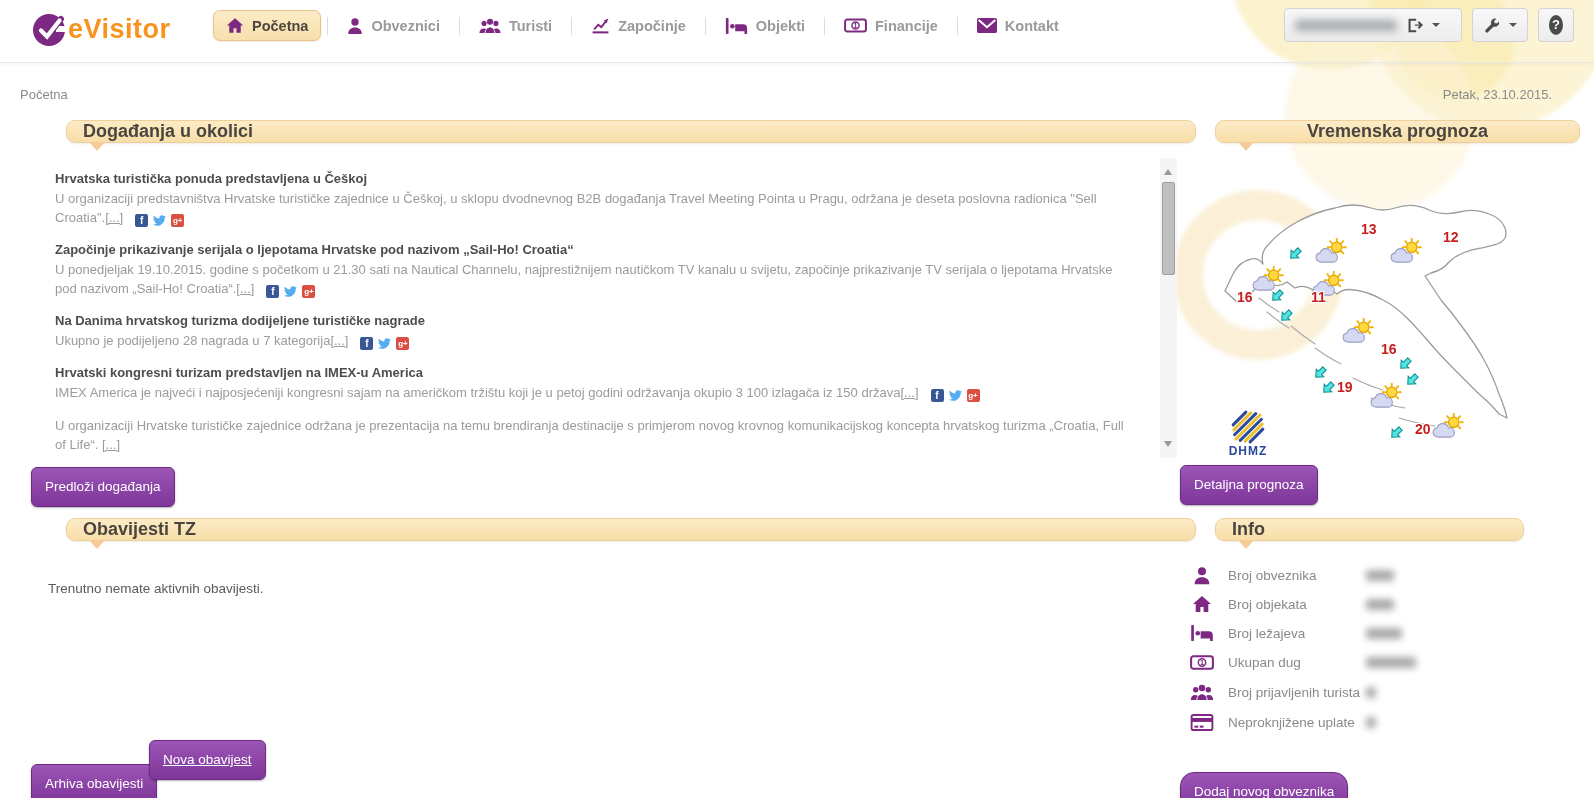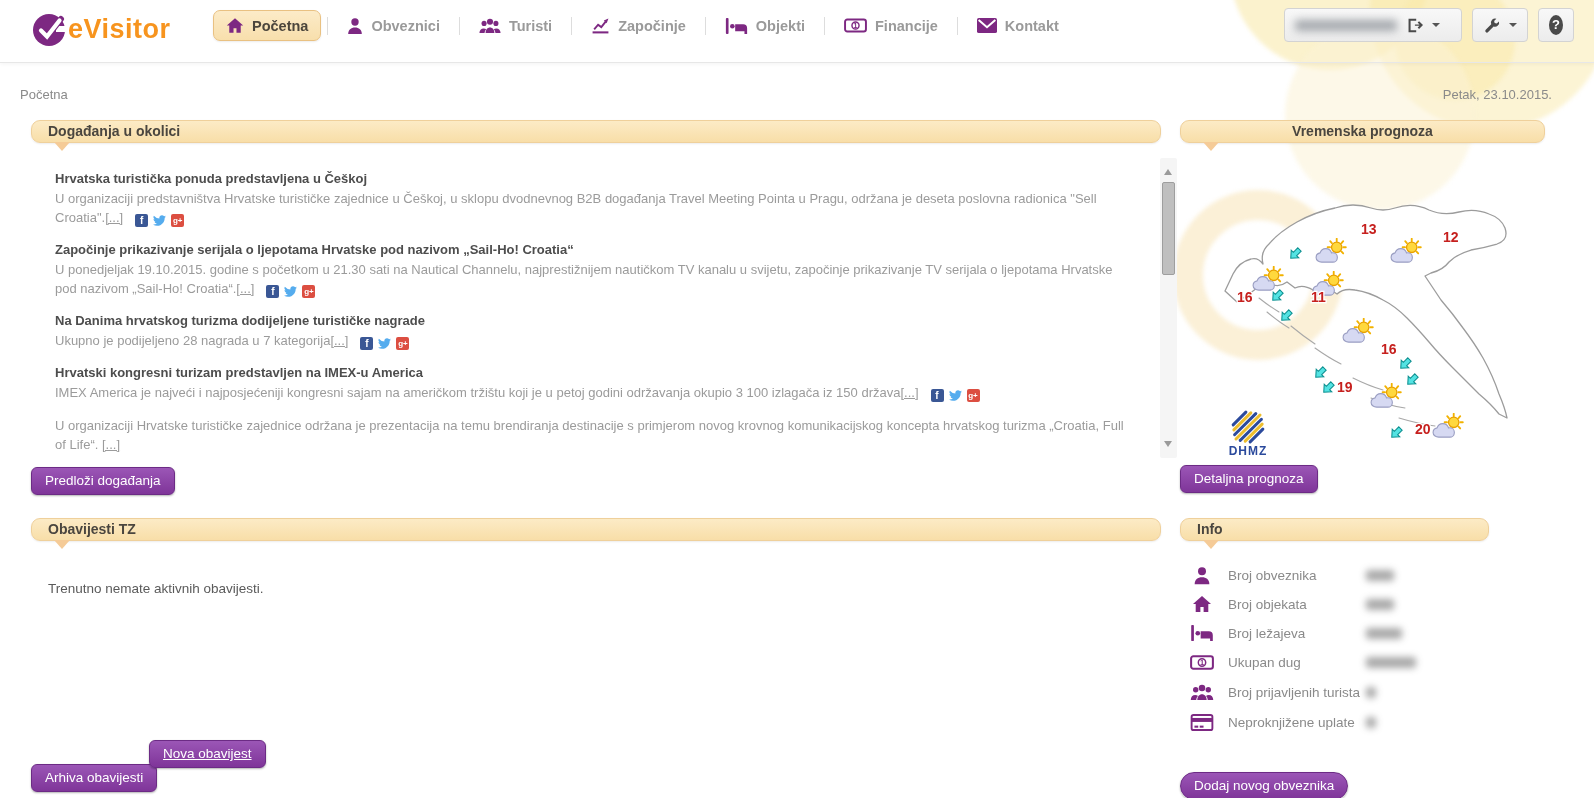--- a/index.html
+++ b/index.html
@@ -35,26 +35,26 @@
   .caret { width:0; height:0; border:4px solid transparent; border-top-color:#555; margin-top:4px; }
   .redact-blob { display:inline-block; height:11px; border-radius:3px; background:#a4a8ad; filter:blur(4px); }
   .help-circle { width:20px; height:20px; border-radius:50%; background:#4a4a4a; color:#fff;
                  font-weight:bold; font-size:13px; text-align:center; line-height:20px; }
   
   .breadcrumb { position:absolute; left:20px; top:87px; font-size:13px; color:#8a8a8a; z-index:2; }
   .date-label { position:absolute; right:42px; top:87px; font-size:13px; color:#8a8a8a; z-index:2; }
   
   .panel-h { position:absolute; height:23px; background:linear-gradient(#FCEBC6,#F8DEA8);
              border:1px solid #EFD09B; border-radius:9px; box-shadow:0 1px 2px rgba(0,0,0,.08);
-             font-weight:bold; color:#4a463f; font-size:14px; line-height:21px; padding:0 16px; z-index:2; }
+             font-weight:bold; color:#4a463f; font-size:18px; line-height:21px; padding:0 16px; z-index:2;margin-left:35px; }
   .panel-h::after { content:""; position:absolute; left:22px; top:100%; width:0; height:0;
                     border:8px solid transparent; border-top:9px solid #F5CB97; }
   .panel-h.centered { text-align:center; }
   
-  .btn-purple { position:absolute; height:28px; background:linear-gradient(#9B56B6,#7F3599);
+  .btn-purple { position:absolute; height:40px; background:linear-gradient(#9B56B6,#7F3599);
                 border:1px solid #6C2B85; border-radius:6px; color:#fff; font-size:13.5px;
                 font-family:"Liberation Sans",sans-serif;
                 padding:0 13px; line-height:26px; box-shadow:0 1px 2px rgba(0,0,0,.3); cursor:pointer; z-index:2; }
   
   .news-box { position:absolute; left:31px; top:156px; width:1146px; height:304px; overflow:hidden; z-index:2; }
   .news-inner { position:absolute; left:24px; top:14px; width:1072px; }
   .news-item { margin-bottom:14px; }
   .news-title { font-weight:bold; color:#4d4d4d; font-size:13px; line-height:17px; margin-bottom:2px; }
   .news-body { color:#9b9b9b; font-size:13px; line-height:19px; }
   .more-link { color:#9b9b9b; text-decoration:underline; cursor:pointer; }

